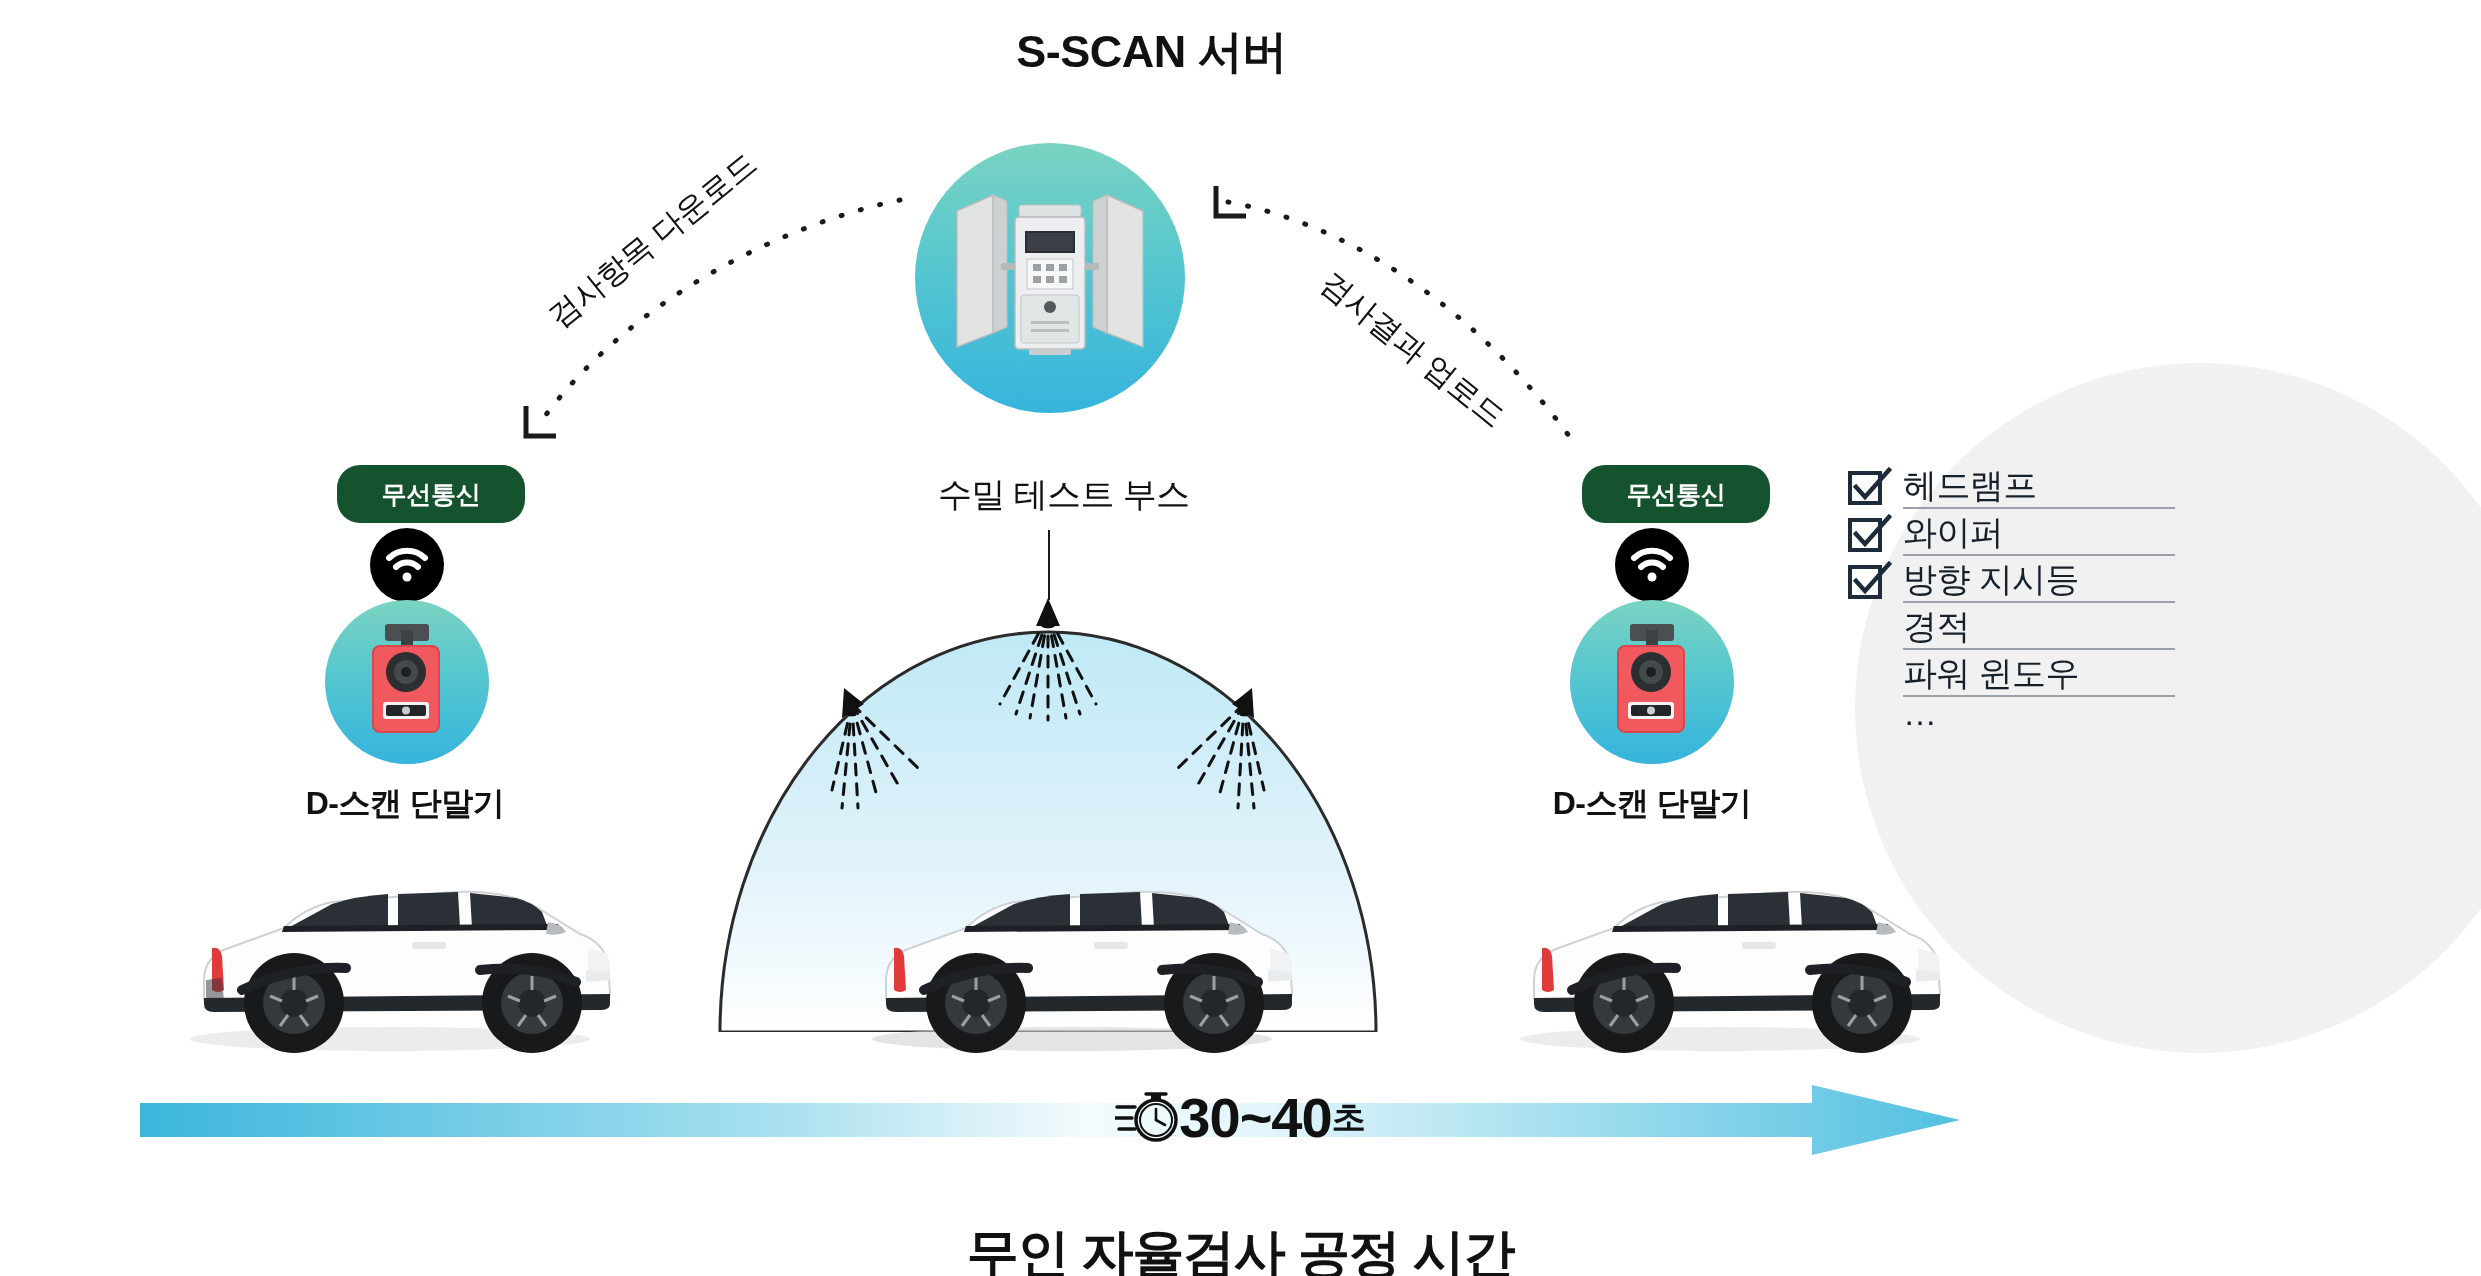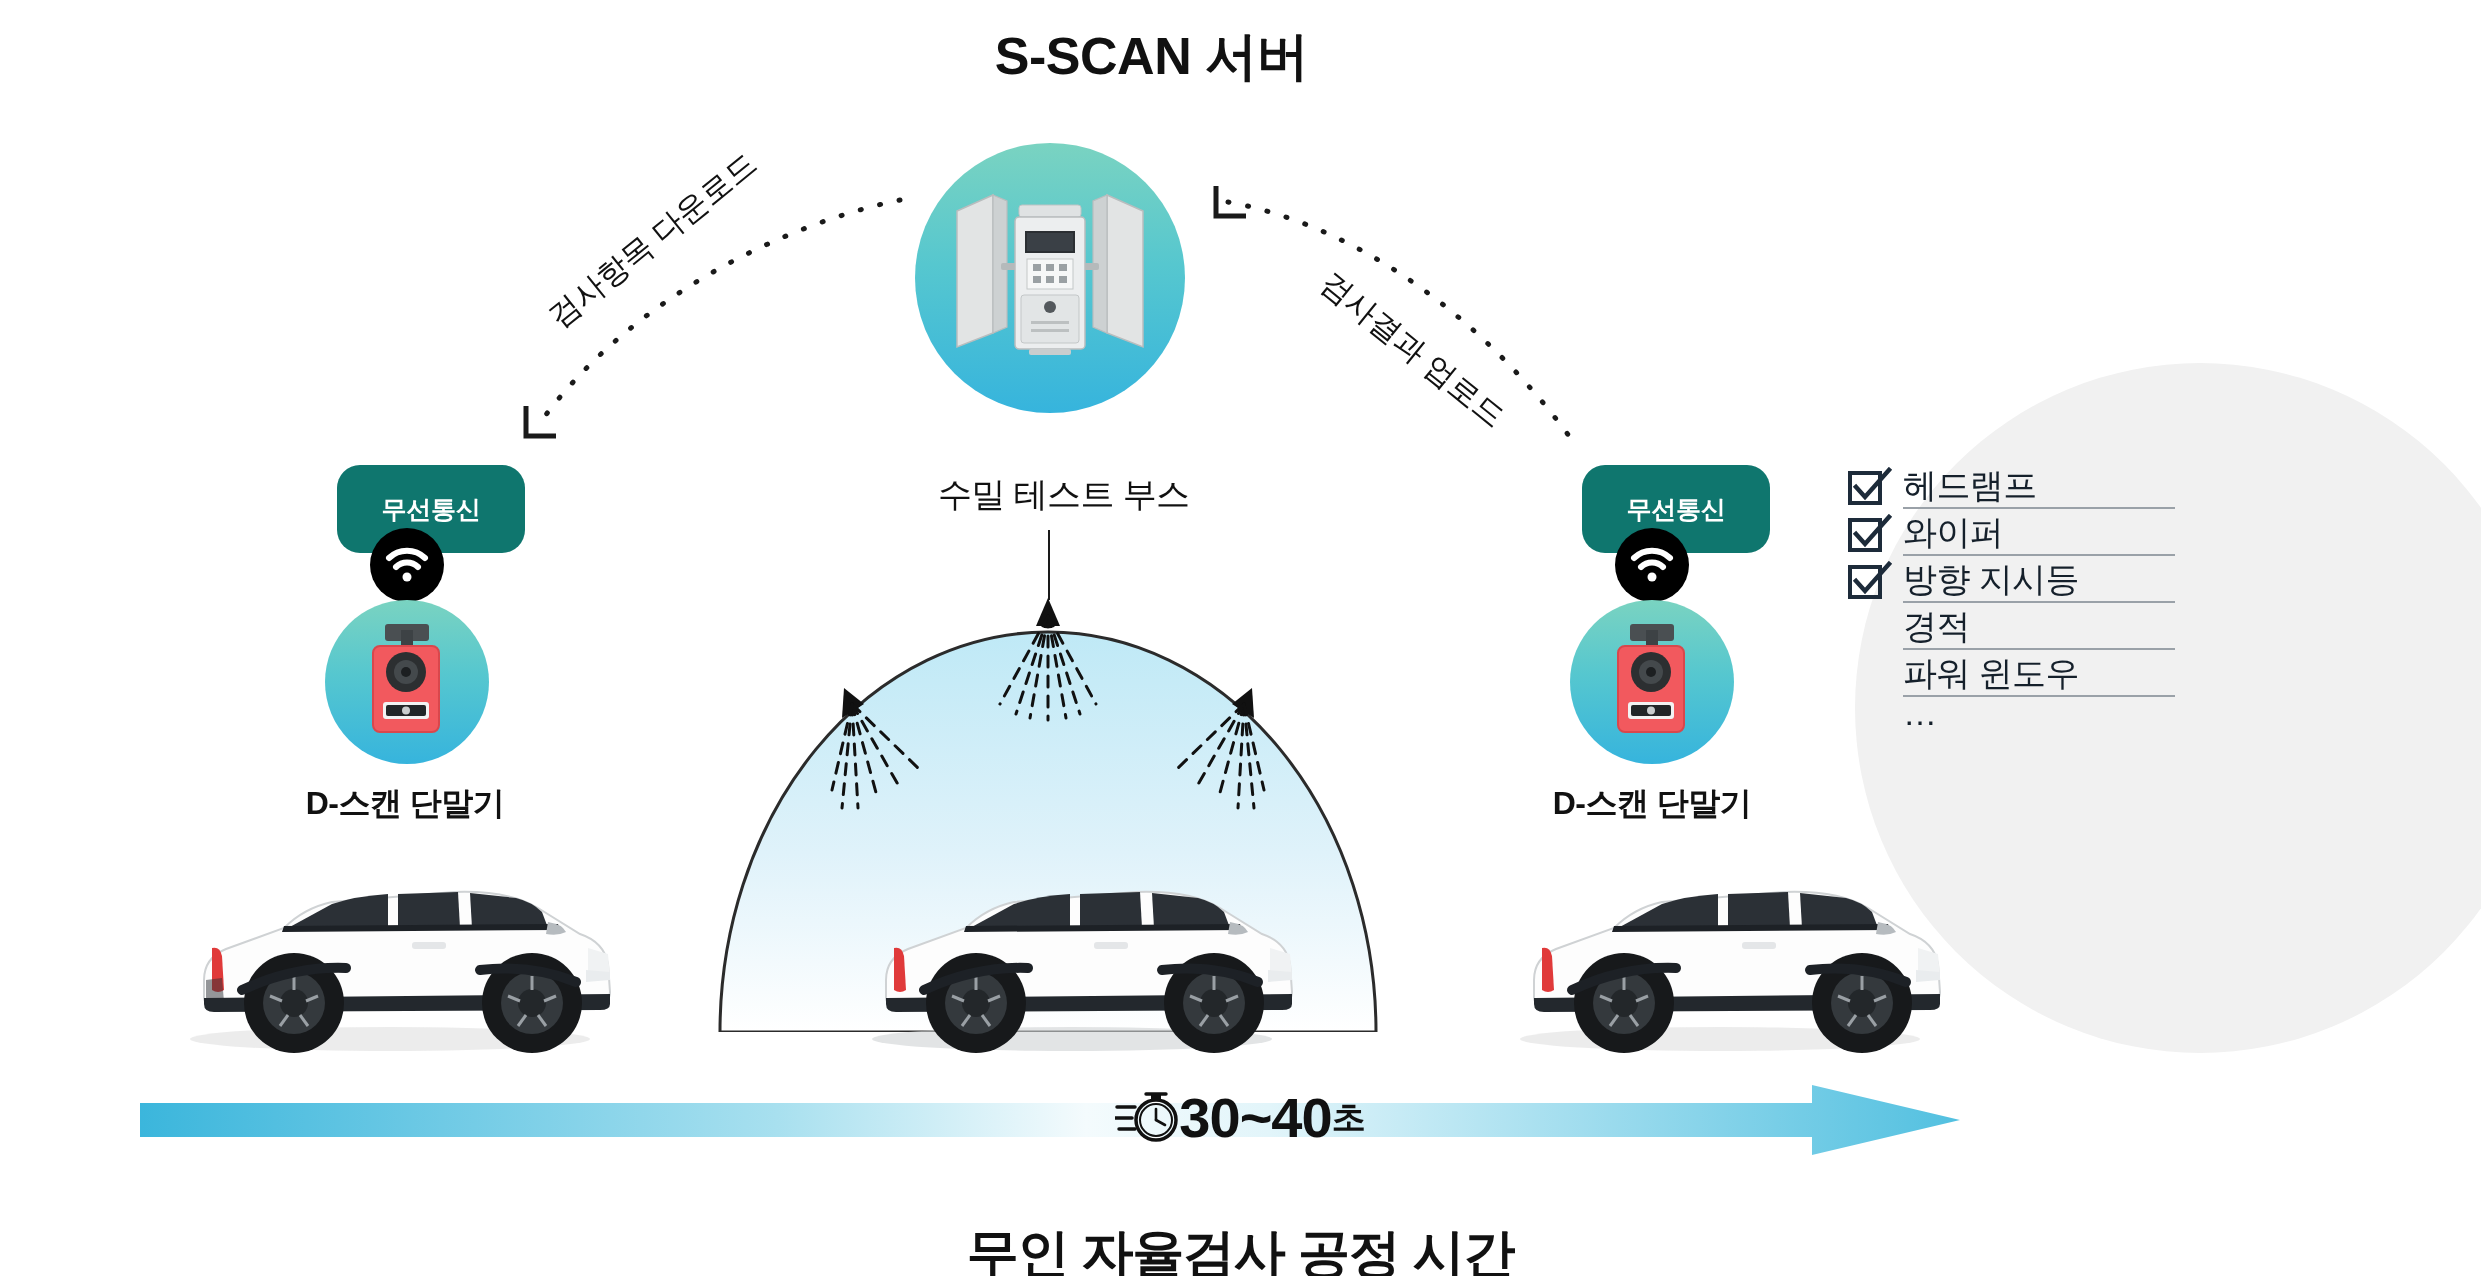--- a/index.html
+++ b/index.html
@@ -17,21 +17,21 @@
     height: 1276px;
     overflow: hidden;
     background: #ffffff;
   }
   .abs { position: absolute; }
 
   
   #server-title {
     left: 0; top: 22px; width: 2303px;
     text-align: center;
-    font-size: 52px;
+    font-size: 45px;
     font-weight: 700;
     letter-spacing: -0.5px;
     color: #111;
   }
 
   
   #server-node { left: 915px; top: 143px; width: 270px; height: 270px; }
   .grad-circle {
     width: 100%; height: 100%;
     border-radius: 50%;
@@ -47,28 +47,28 @@
     font-weight: 500;
     color: #111;
     white-space: nowrap;
     transform-origin: left center;
   }
 
   
   .pill {
     height: 58px;
     border-radius: 23px;
-    background: #0f766e;
+    background: #14532d;
     color: #ffffff;
     font-size: 25px;
     font-weight: 700;
     display: flex;
     align-items: center;
     justify-content: center;
-    padding: 15px 24px;
+    padding: 0 24px;
     letter-spacing: -0.3px;
   }
 
   
   .wifi-badge {
     width: 74px; height: 74px;
     border-radius: 50%;
     background: #000;
     display: flex; align-items: center; justify-content: center;
   }

